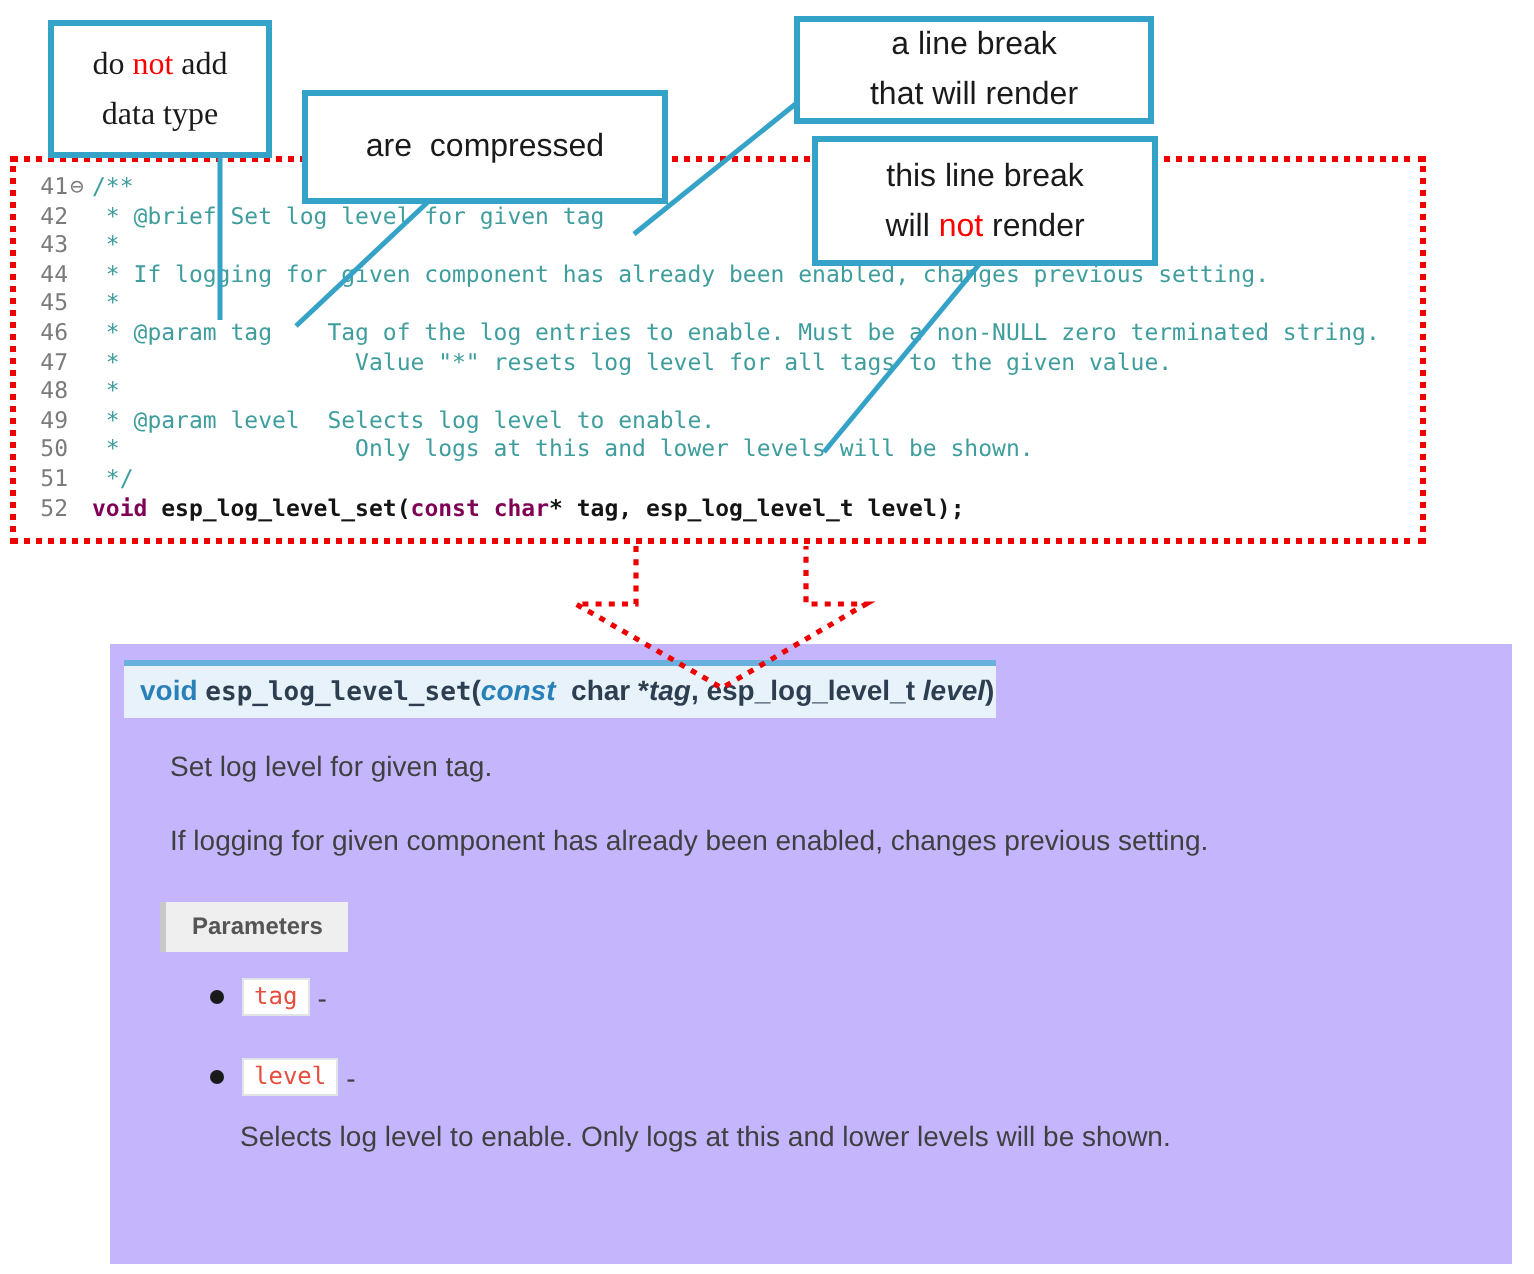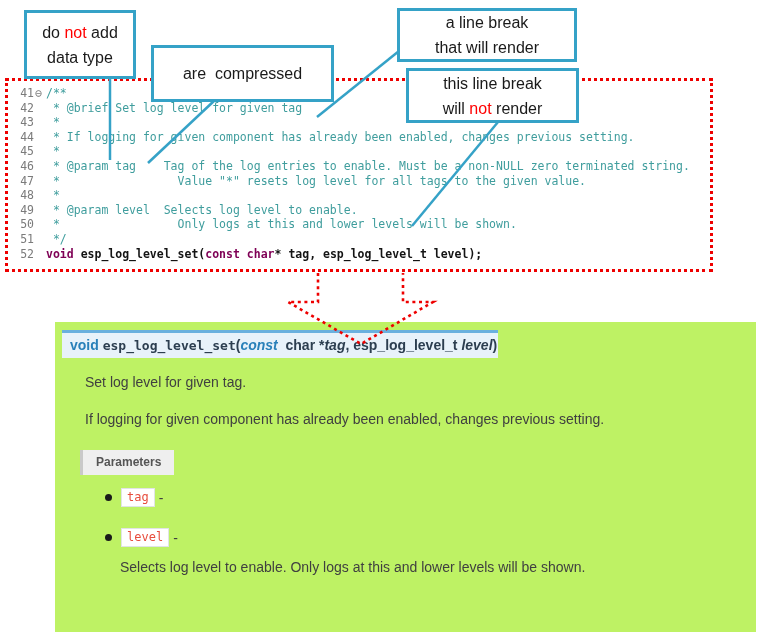--- a/index.html
+++ b/index.html
@@ -20,27 +20,27 @@
 
   
   .overlay{position:absolute;left:0;top:0;z-index:5;pointer-events:none;}
 
   
   .callout{position:absolute;background:#ffffff;border:3px solid #35a2c7;z-index:6;
            display:flex;flex-direction:column;justify-content:center;align-items:center;
            text-align:center;color:#1a1a1a;font-size:16px;line-height:25px;box-sizing:border-box;}
   .callout-line{white-space:pre;}
   .callout .red{color:#ff0000;}
-  .c1{left:24px;top:10px;width:112px;height:69px;}
+  .c1{left:24px;top:10px;width:112px;height:69px;font-family:Liberation Serif, serif;}
   .c2{left:151px;top:45px;width:183px;height:57px;}
   .c3{left:397px;top:8px;width:180px;height:54px;}
-  .c4{left:406px;top:68px;width:173px;height:55px;}
+  .c4{left:406px;top:68px;width:173px;height:65px;}
 
   
-  .docs-panel{position:absolute;left:55px;top:322px;width:701px;height:310px;background:#bef264;
+  .docs-panel{position:absolute;left:55px;top:322px;width:701px;height:310px;background:#c4b5fd;
               z-index:0;color:#404040;font-size:14px;}
   .sig-bar{margin:8px 0 0 7px;width:436px;box-sizing:border-box;background:#e8f2fa;
            border-top:3px solid #6ab0de;padding:4px 10px 5px 8px;font-size:14px;white-space:pre;}
   .sig-kw{color:#2980b9;font-weight:bold;}
   .sig-kwi{color:#2980b9;font-weight:bold;font-style:italic;}
   .sig-name{color:#2c3e50;font-weight:bold;font-family:"DejaVu Sans Mono",monospace;font-size:13px;}
   .sig-pl{color:#2c3e50;font-weight:bold;}
   .sig-em{color:#2c3e50;font-weight:bold;font-style:italic;}
   .brief{margin:16px 0 0 30px;}
   .desc{margin:21px 0 0 30px;}

